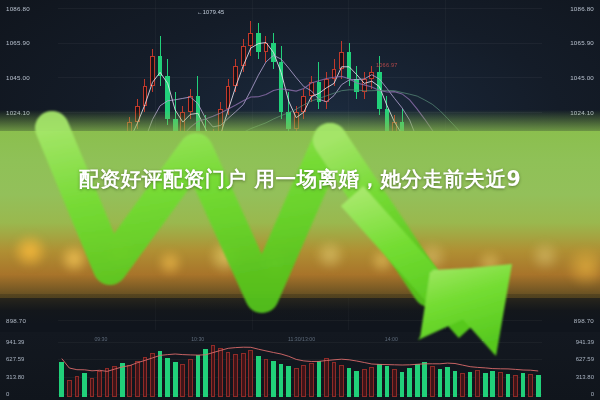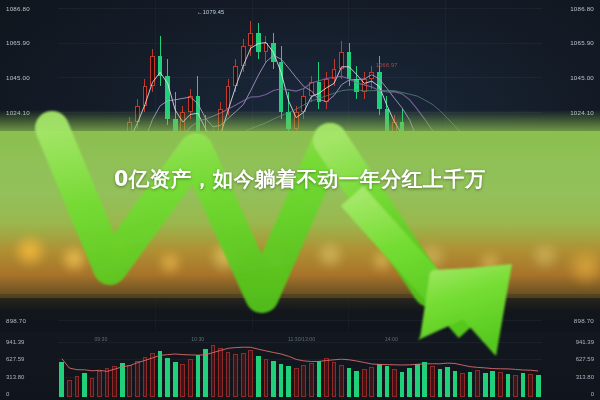--- a/index.html
+++ b/index.html
@@ -534,16 +534,16 @@
     </g>
 
     <g filter="url(#sft)">
       <polyline points="352,196 470,328" fill="none" stroke="url(#gA)" stroke-width="30" stroke-linecap="butt"></polyline>
       <polygon points="432,270 508,266 494,354 466,318 418,340 444,300" fill="url(#gA)"></polygon>
       <polygon points="430,272 512,264 496,356 458,314 420,338" fill="url(#gA)"></polygon>
     </g>
   </svg>
 
   <div class="headline">
-    <div>0亿资产，如今躺着不动一年分红上千万</div>
+    <div>配资好评配资门户 用一场离婚，她分走前夫近9</div>
   </div>
 
 </div>
 
 </body></html>

